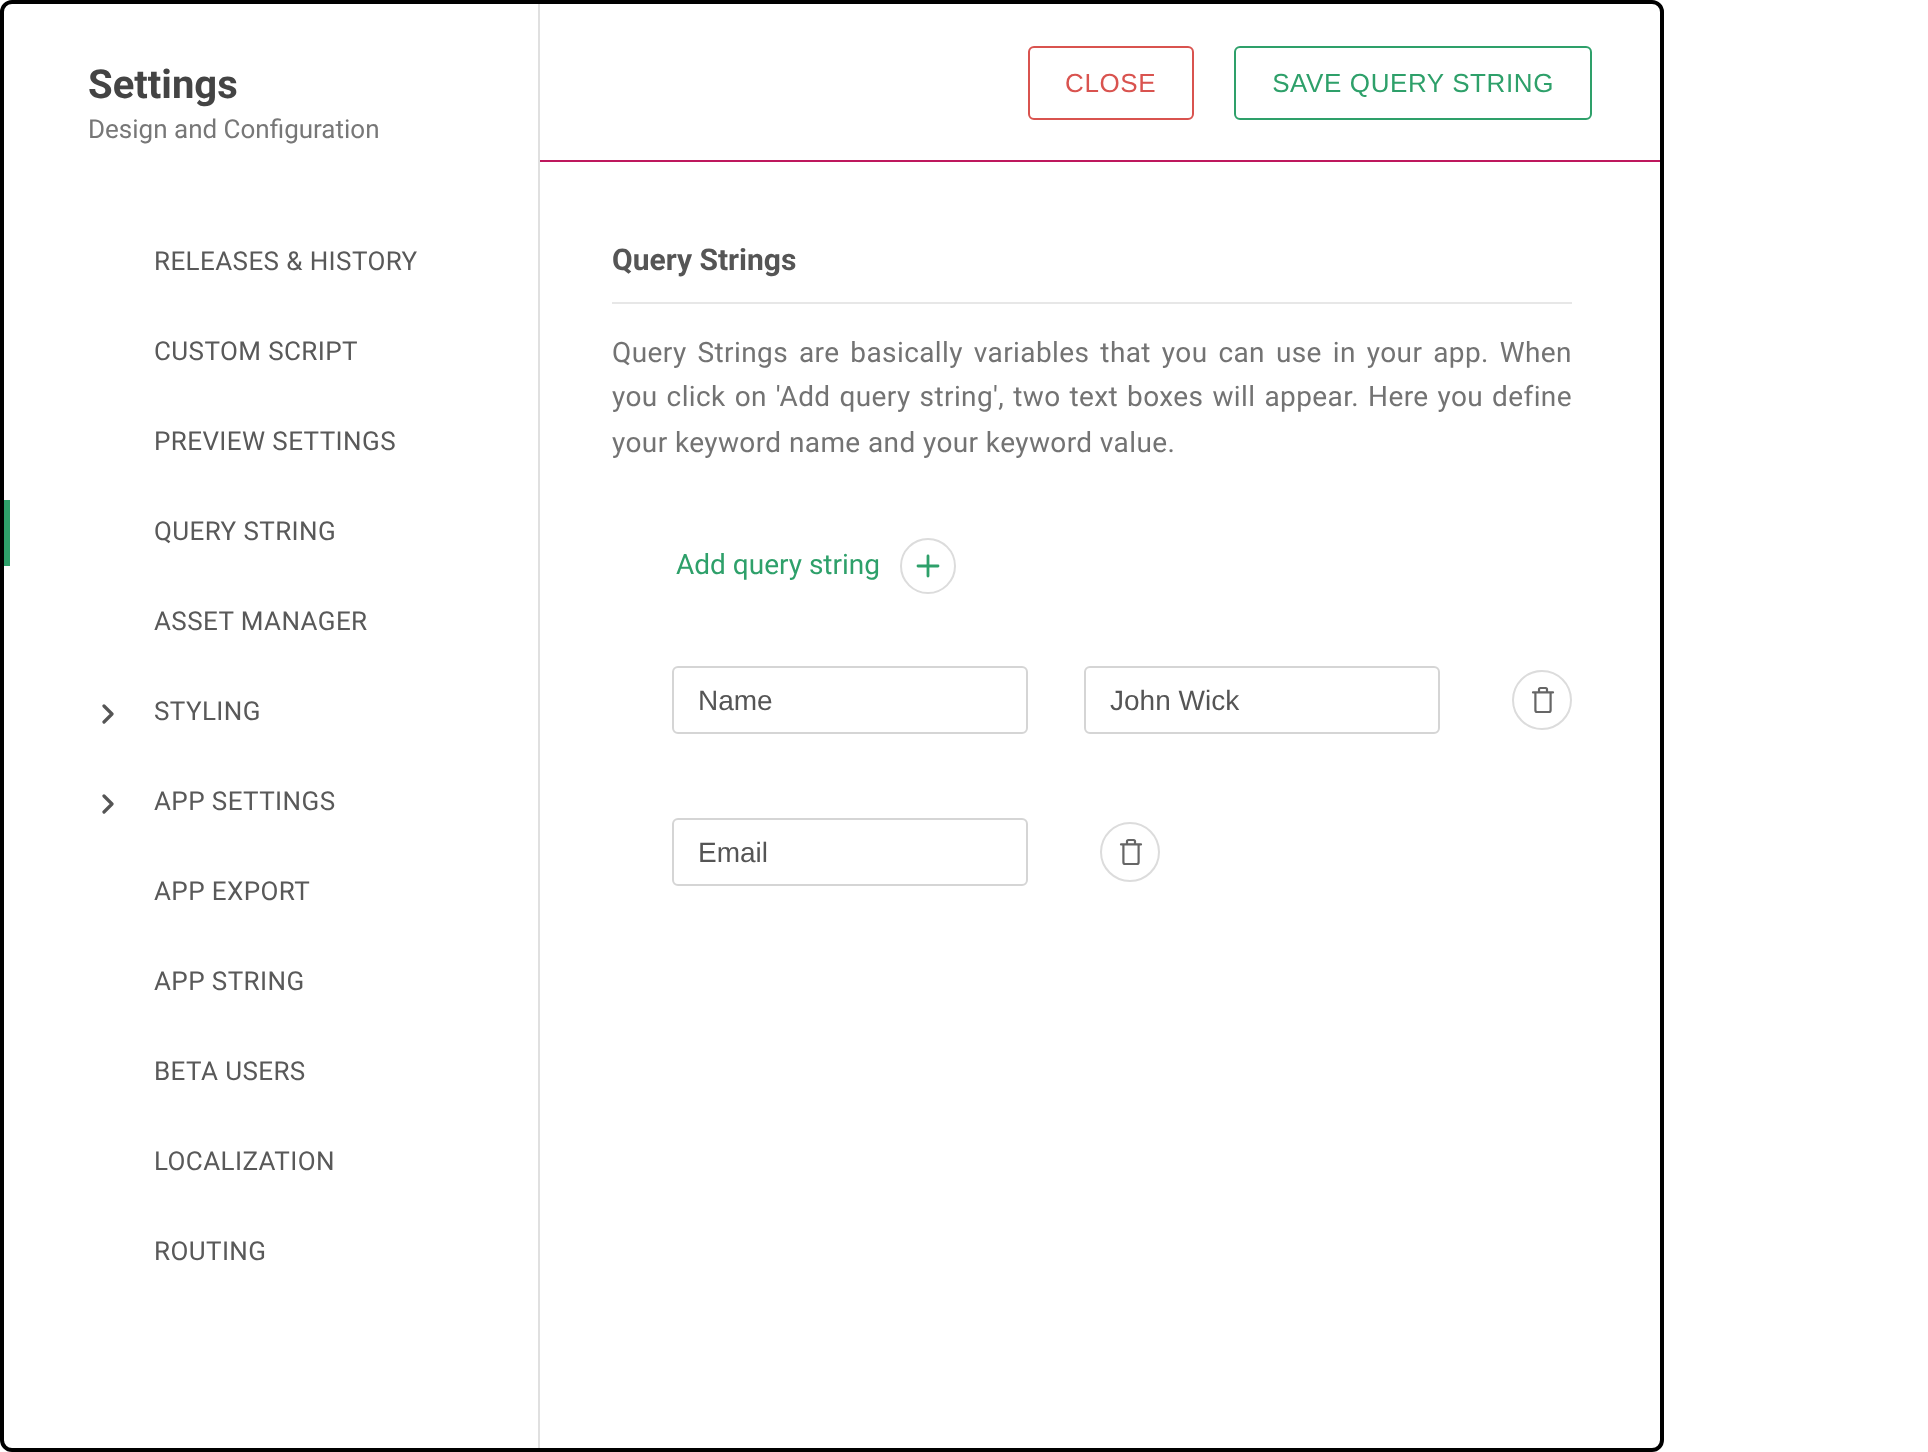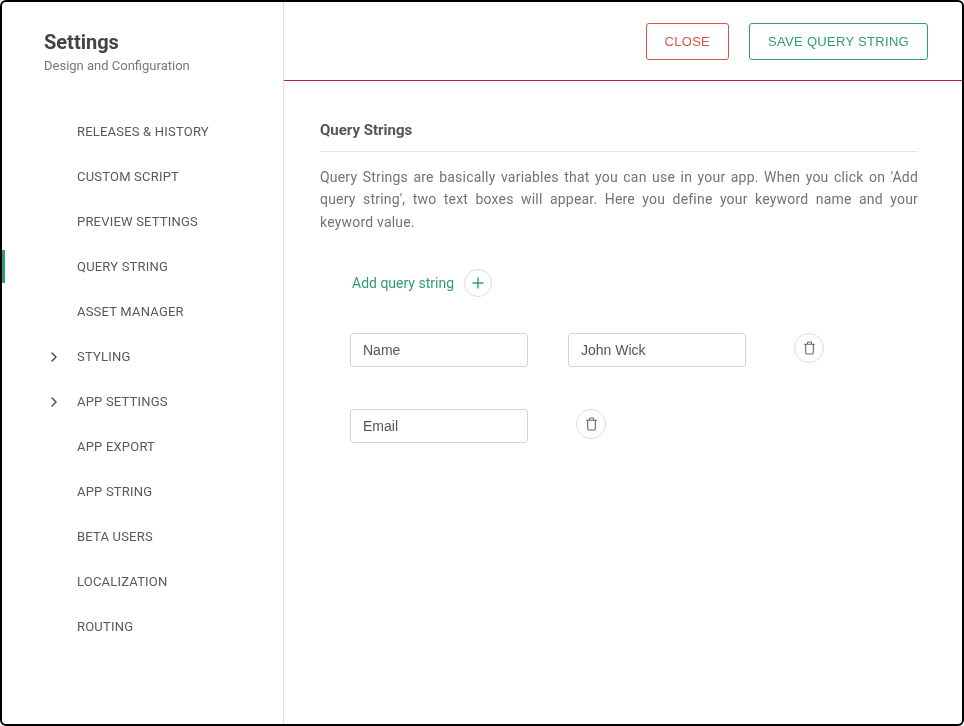--- a/index.html
+++ b/index.html
@@ -8,21 +8,21 @@
       box-sizing: border-box;
     }
 
     body {
       font-family: -apple-system, BlinkMacSystemFont, "Segoe UI", Roboto, "Helvetica Neue", Arial, sans-serif;
       color: #555;
       background: #fff;
     }
 
     .app-frame {
-      width: 964px;
+      width: 832px;
       height: 726px;
       border: 2px solid #000;
       border-radius: 6px;
       display: flex;
       overflow: hidden;
     }
 
     .sidebar {
       width: 282px;
       border-right: 1px solid #e0e0e0;
@@ -169,22 +169,22 @@
 
     .add-btn svg { display: block; }
 
     .rows {
       margin-top: 36px;
       padding-left: 30px;
     }
 
     .qs-row {
       display: flex;
-      align-items: flex-start;
-      gap: 40px;
+      align-items: center;
+      gap: 28px;
       margin-bottom: 42px;
     }
 
     .qs-input {
       width: 178px;
       height: 34px;
       border: 1px solid #d5d5d5;
       border-radius: 3px;
       padding: 0 12px;
       font-size: 14px;

